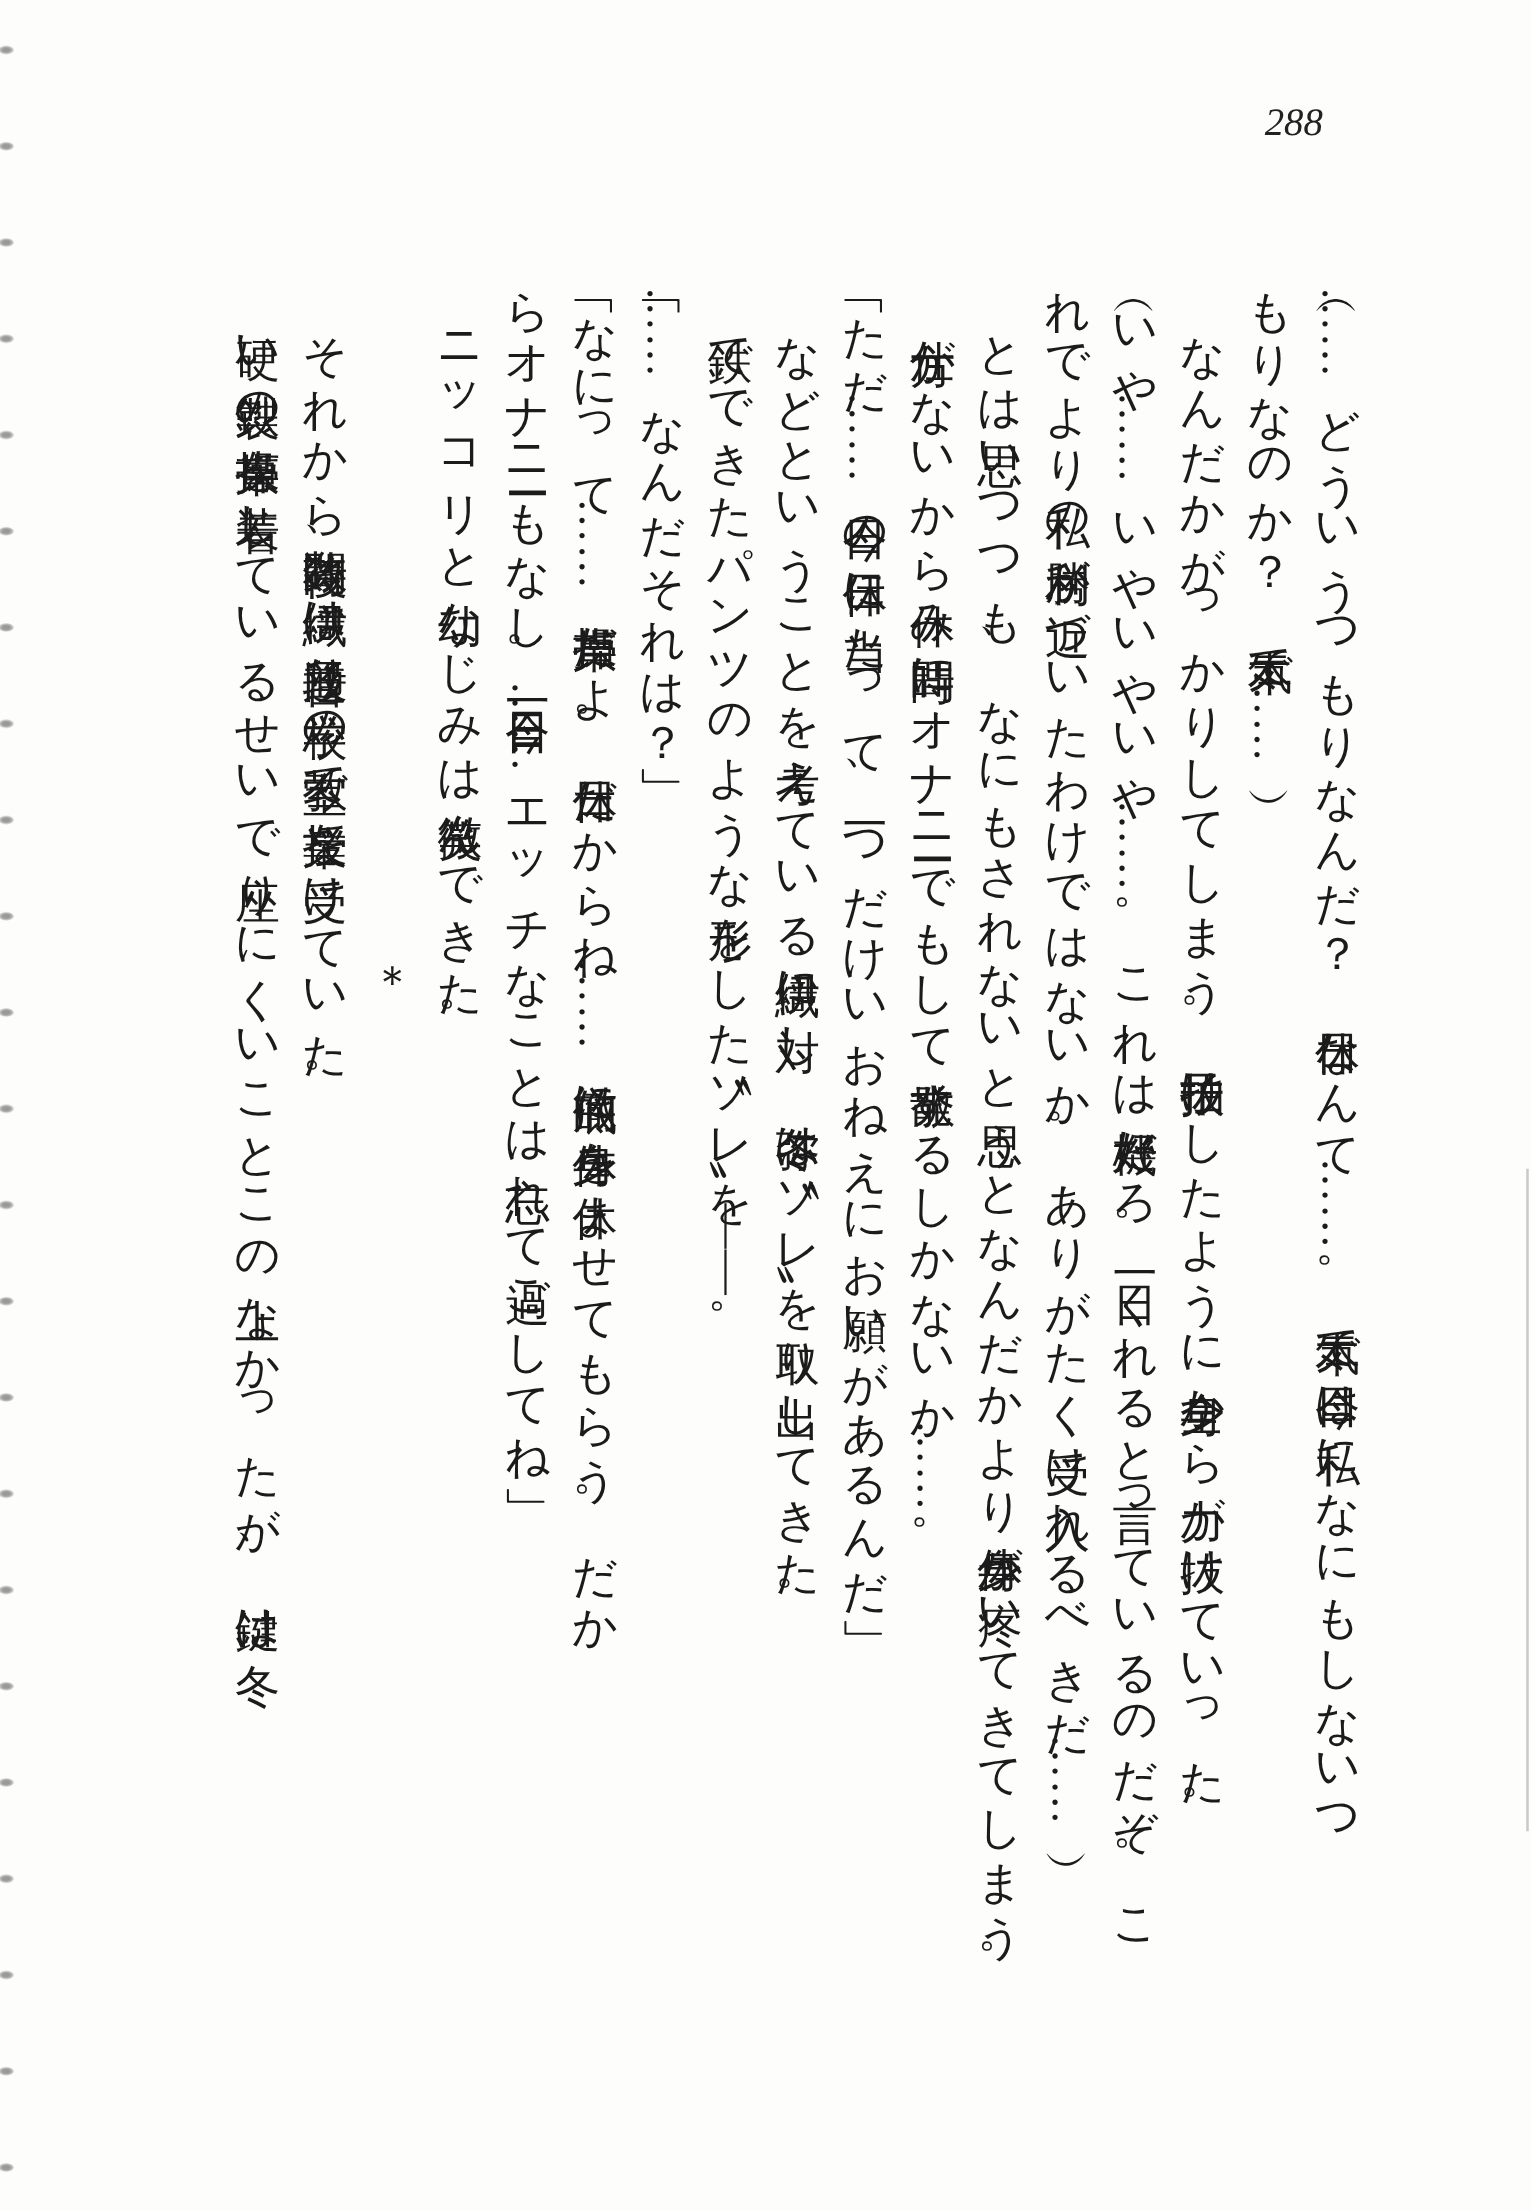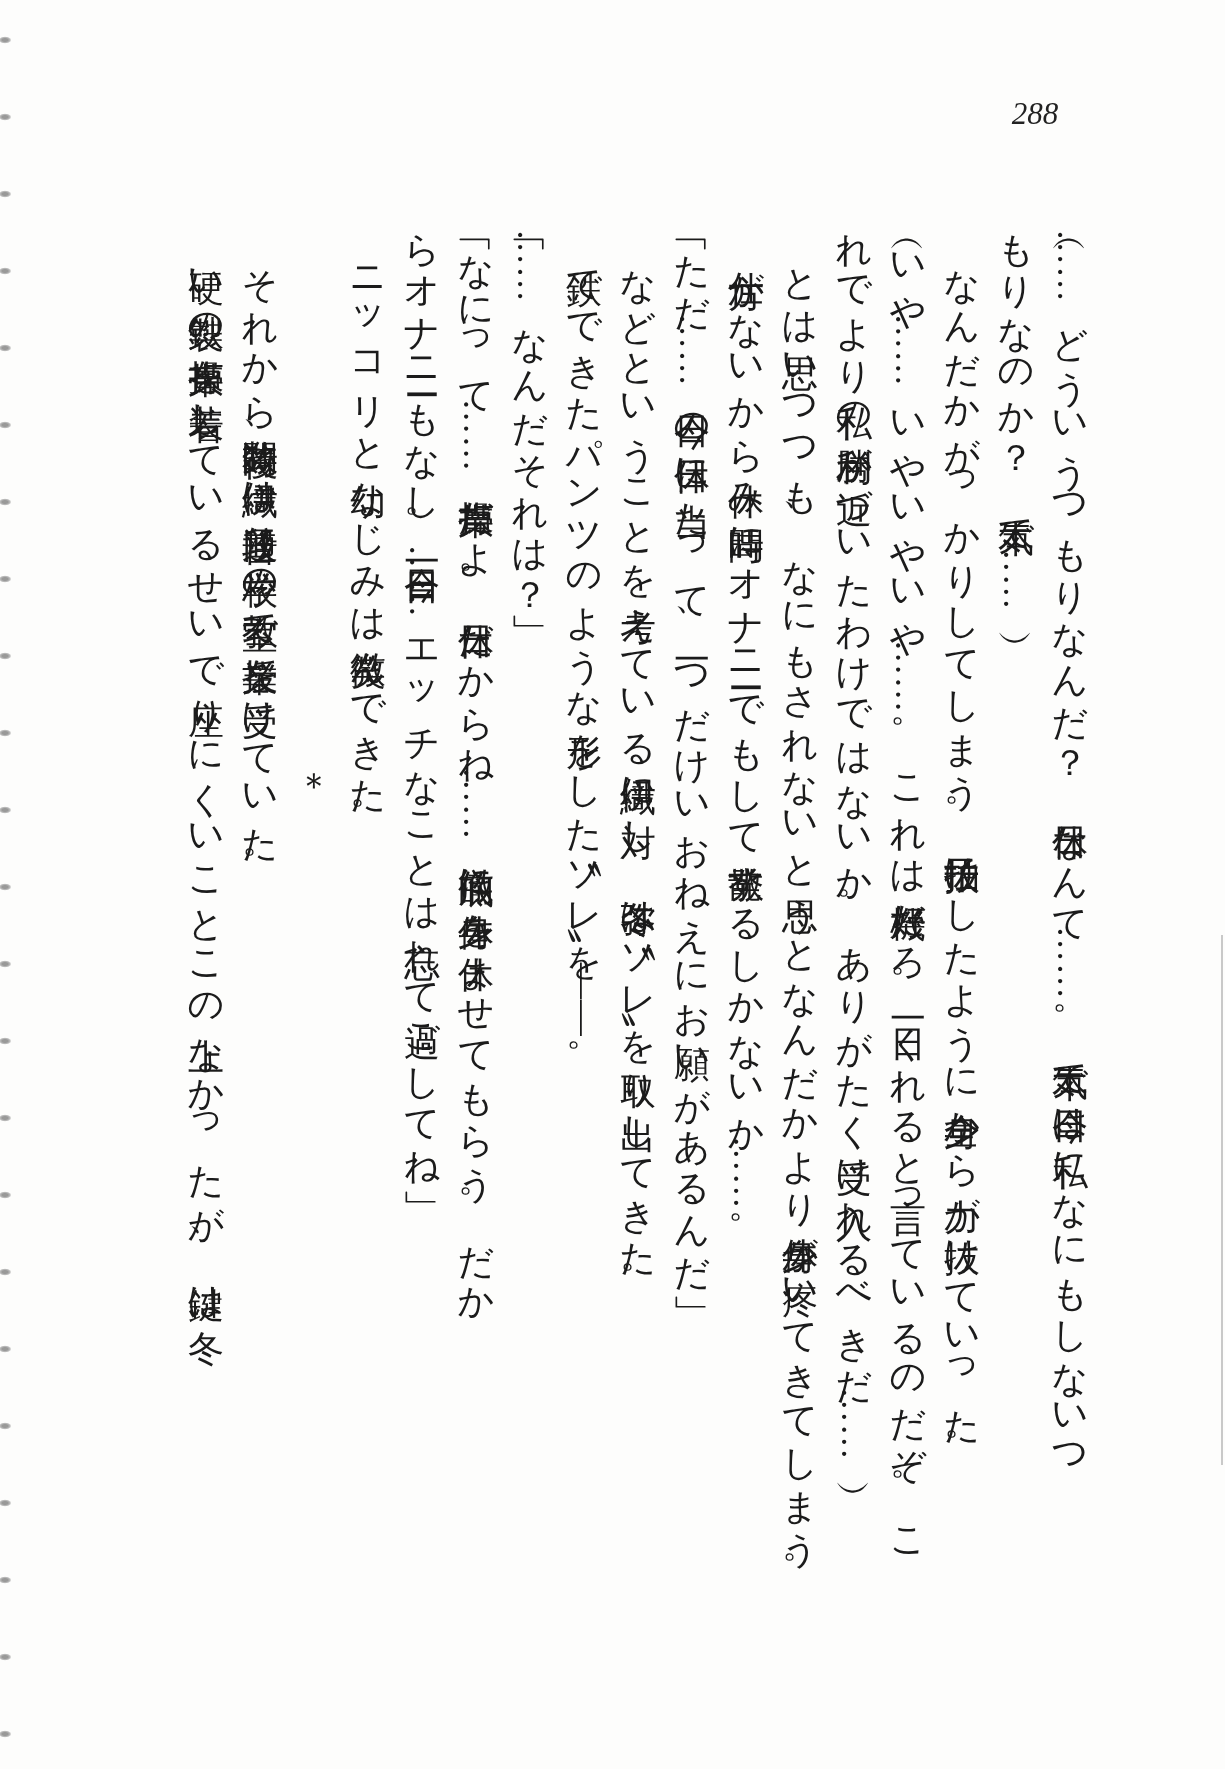--- a/index.html
+++ b/index.html
@@ -17,21 +17,21 @@
     background-size:16px 77px;
     background-repeat:repeat-y;
     opacity:.75;
   }
   
   .edge-line{
     position:absolute;right:2px;top:935px;width:2px;height:530px;
     background:#c9c9c9;
   }
   .page-number{
-    position:absolute;left:985px;top:96px;width:100px;
+    position:absolute;left:985px;top:80px;width:100px;
     text-align:center;
     font-style:italic;
     font-size:31px;
     color:#222;
   }
   .text-block{
     position:absolute;top:208px;right:128px;
     width:918px;height:1404px;
     writing-mode:vertical-rl;
     text-orientation:mixed;

